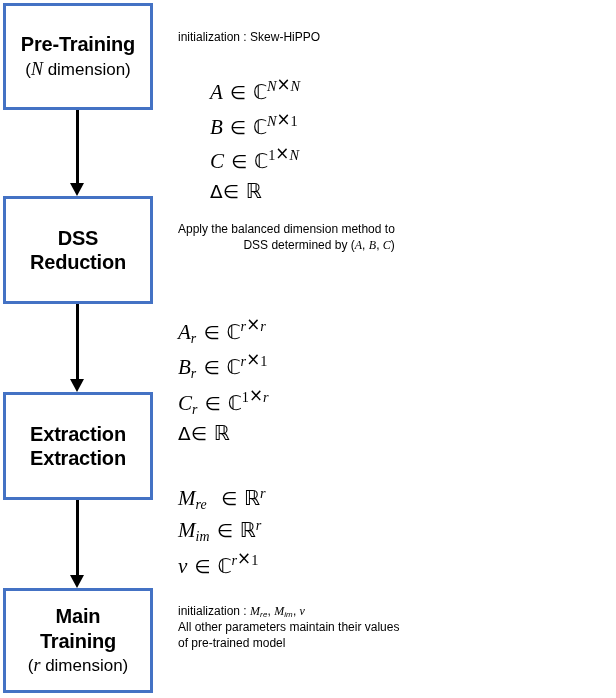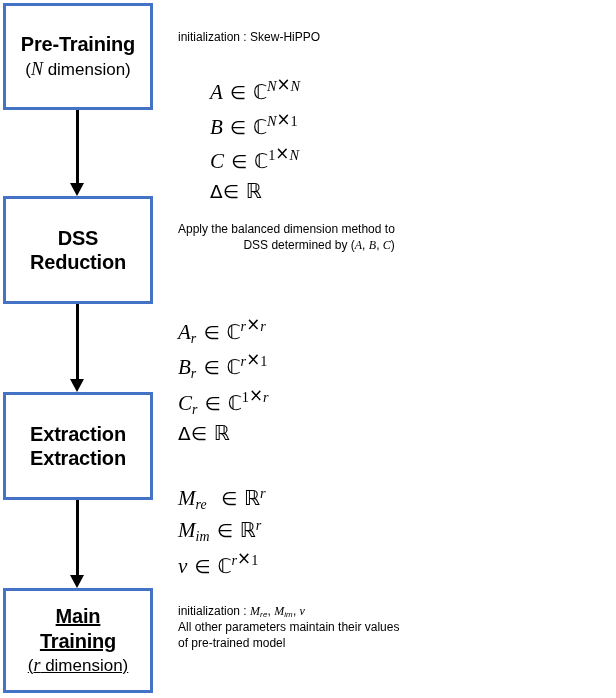--- a/index.html
+++ b/index.html
@@ -160,21 +160,21 @@
     <div class="arrow-shaft" style="height:76px;"></div>
     <div class="arrow-head" style="top:75px;"></div>
   </div>
 
   <div class="eqblock" style="left:178px; top:483px;">
     <span class="eq"><span class="it">M</span><span class="sub">re</span><span class="gap"></span><span class="gap"></span><span class="op">∈</span><span class="gap"></span><span class="bb">ℝ</span><span class="sup">r</span></span>
     <span class="eq"><span class="it">M</span><span class="sub">im</span><span class="gap"></span><span class="op">∈</span><span class="gap"></span><span class="bb">ℝ</span><span class="sup">r</span></span>
     <span class="eq"><span class="it">v</span><span class="gap"></span><span class="op">∈</span><span class="gap"></span><span class="bb">ℂ</span><span class="sup">r</span><span class="sup times">×</span><span class="sup upright">1</span></span>
   </div>
 
-  <div class="flow-box" style="left:3px; top:588px; width:150px; height:105px;text-decoration:underline;">
+  <div class="flow-box" style="left:3px; top:588px; width:150px; height:105px;">
     <div class="box-title">Main</div>
     <div class="box-title">Training</div>
     <div class="box-sub"><span>(</span><span class="mv">r</span><span> dimension)</span></div>
   </div>
 
   <div class="note" style="left:178px; top:604px;">
     <span style="display:block;"><span>initialization : </span><span class="mi">M</span><span class="sub" style="font-size:0.66em; vertical-align:-0.24em;">re</span><span>, </span><span class="mi">M</span><span class="sub" style="font-size:0.66em; vertical-align:-0.24em;">im</span><span>, </span><span class="mi">v</span></span>
     <span style="display:block;">All other parameters maintain their values</span>
     <span style="display:block;">of pre-trained model</span>
   </div>

